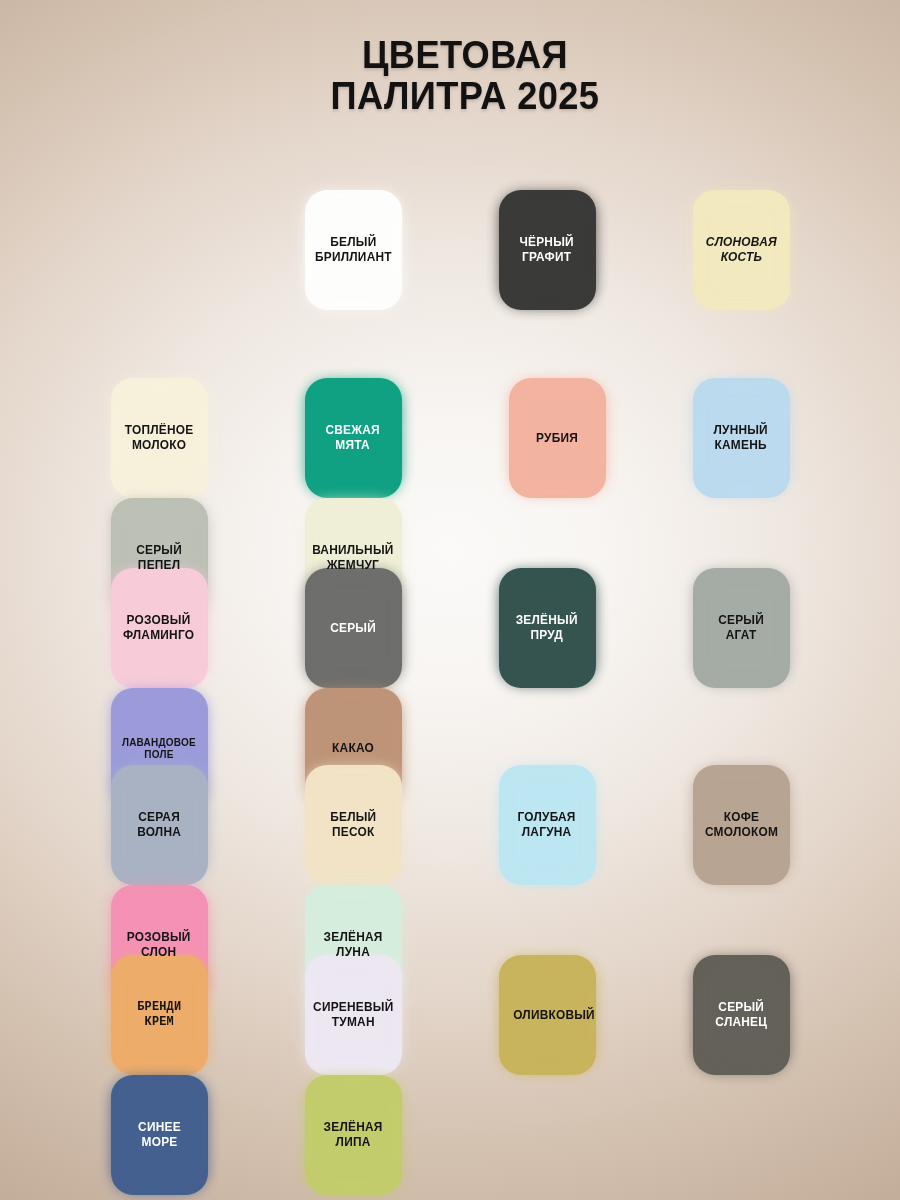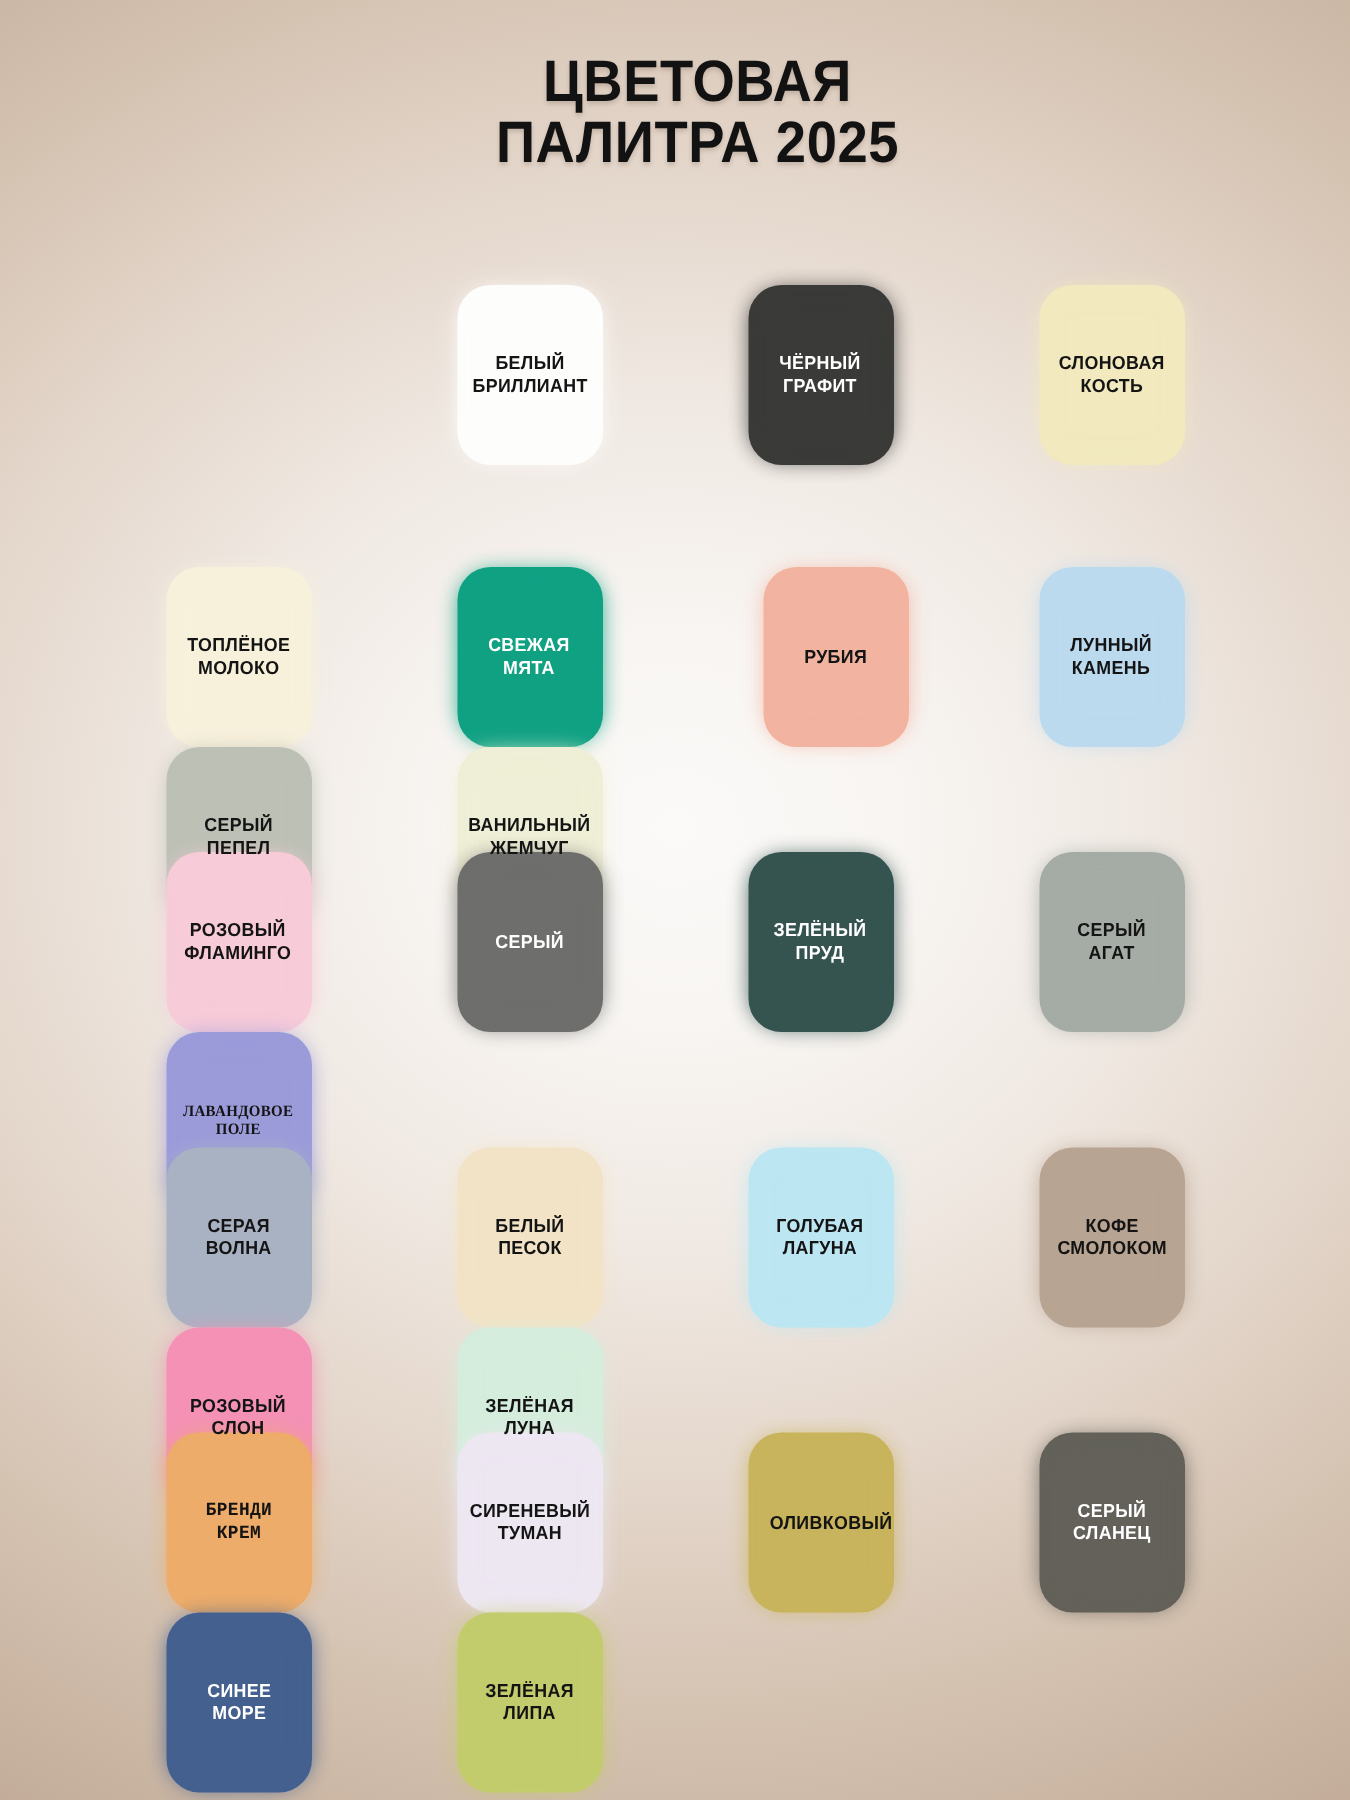--- a/index.html
+++ b/index.html
@@ -118,21 +118,21 @@
   <div class="row" id="row-1">
       <div class="swatch empty"></div>
       <div class="swatch light" style="background: rgb(253, 253, 252);">
         <span class="swatch-label" style="color: rgb(20, 20, 20);">БЕЛЫЙ
 БРИЛЛИАНТ</span>
       </div>
       <div class="swatch dark" style="background: rgb(58, 58, 56);">
         <span class="swatch-label" style="color: rgb(255, 255, 255);">ЧЁРНЫЙ
 ГРАФИТ</span>
       </div>
-      <div class="swatch light" style="background: rgb(242, 233, 191);">
+      <div class="swatch light" style="background: rgb(242, 233, 191); font-style: italic;">
         <span class="swatch-label" style="color: rgb(20, 20, 20);">СЛОНОВАЯ
 КОСТЬ</span>
       </div>
       <div class="swatch empty"></div>
       <div class="swatch empty"></div>
     </div>
   <div class="row" id="row-2">
       <div class="swatch light" style="background: rgb(247, 241, 220);">
         <span class="swatch-label" style="color: rgb(20, 20, 20);">ТОПЛЁНОЕ
 МОЛОКО</span>
@@ -166,23 +166,26 @@
         <span class="swatch-label" style="color: rgb(255, 255, 255);">СЕРЫЙ</span>
       </div>
       <div class="swatch dark" style="background: rgb(53, 84, 80);">
         <span class="swatch-label" style="color: rgb(255, 255, 255);">ЗЕЛЁНЫЙ
 ПРУД</span>
       </div>
       <div class="swatch light" style="background: rgb(165, 171, 165);">
         <span class="swatch-label" style="color: rgb(20, 20, 20);">СЕРЫЙ
 АГАТ</span>
       </div>
-      <div class="swatch light small" style="background: rgb(155, 155, 218); font-family: Liberation Serif, serif;">
+      <div class="swatch light small" style="background: rgb(155, 155, 218);">
         <span class="swatch-label" style="color: rgb(20, 20, 20);">ЛАВАНДОВОЕ
 ПОЛЕ</span>
+      </div>
+      <div class="swatch light" style="background: rgb(190, 148, 120);">
+        <span class="swatch-label" style="color: rgb(20, 20, 20);">КАКАО</span>
       </div>
     </div>
   <div class="row" id="row-4">
       <div class="swatch light" style="background: rgb(169, 178, 195);">
         <span class="swatch-label" style="color: rgb(20, 20, 20);">СЕРАЯ
 ВОЛНА</span>
       </div>
       <div class="swatch light" style="background: rgb(242, 227, 198);">
         <span class="swatch-label" style="color: rgb(20, 20, 20);">БЕЛЫЙ
 ПЕСОК</span>

